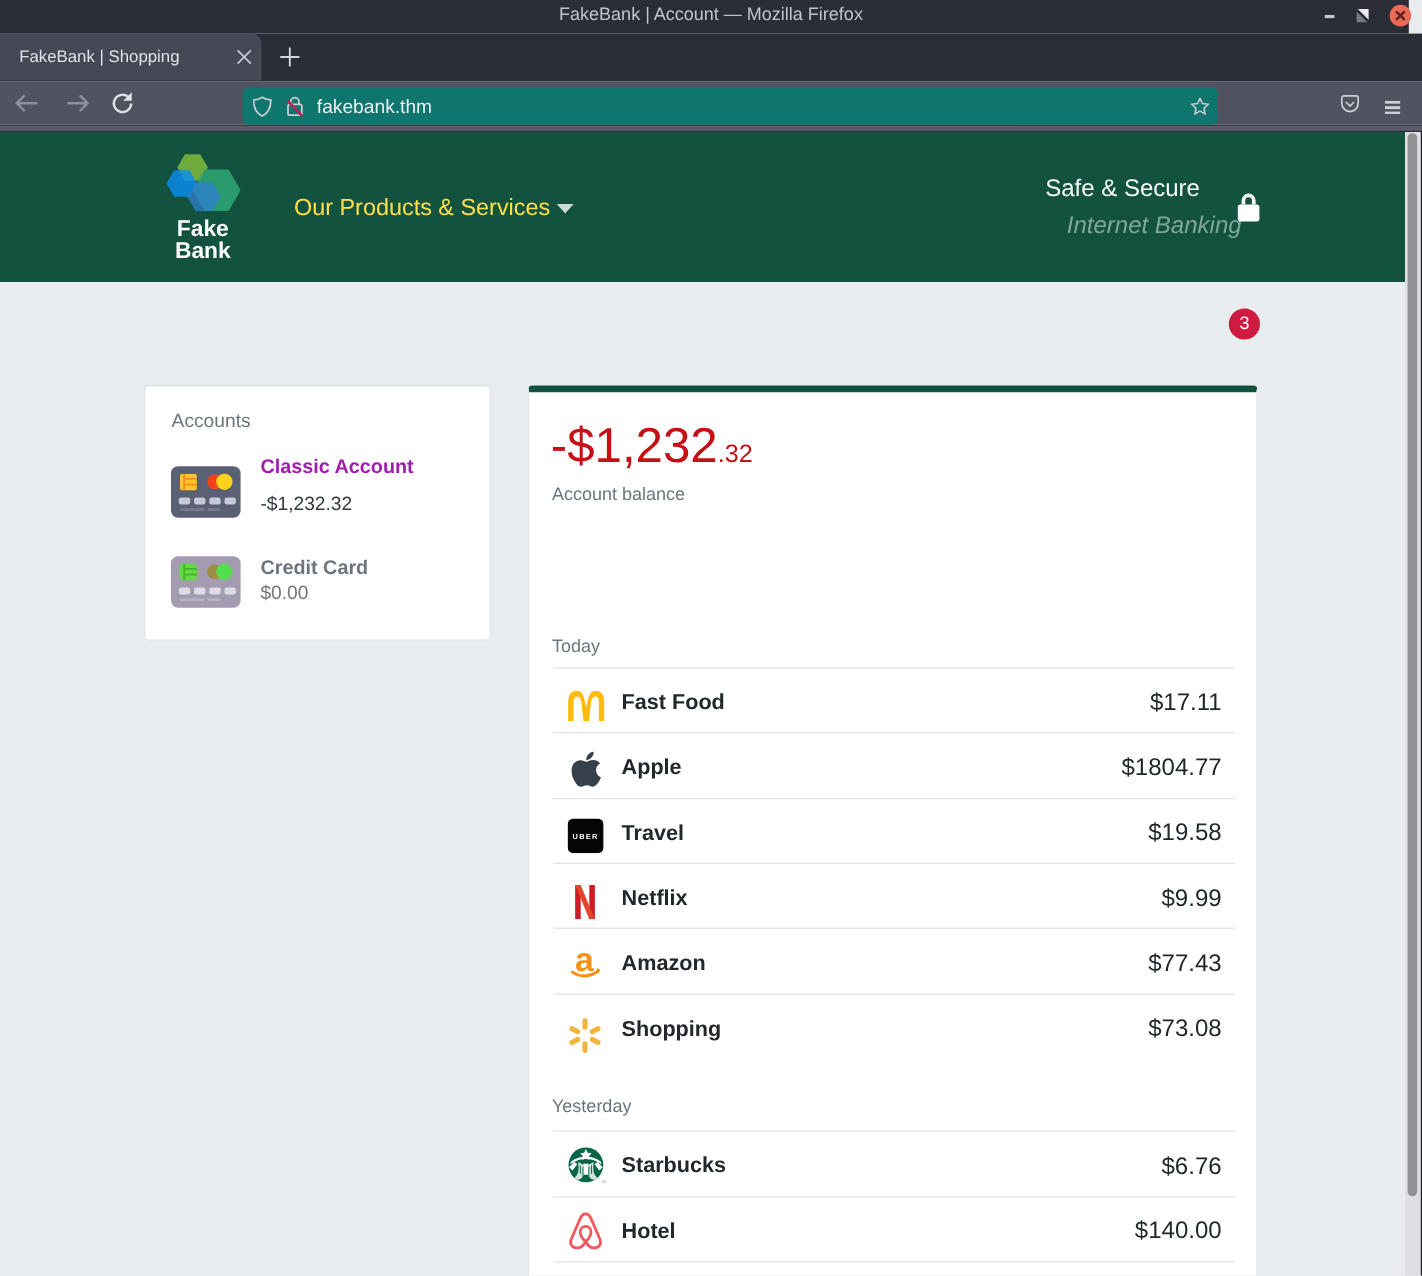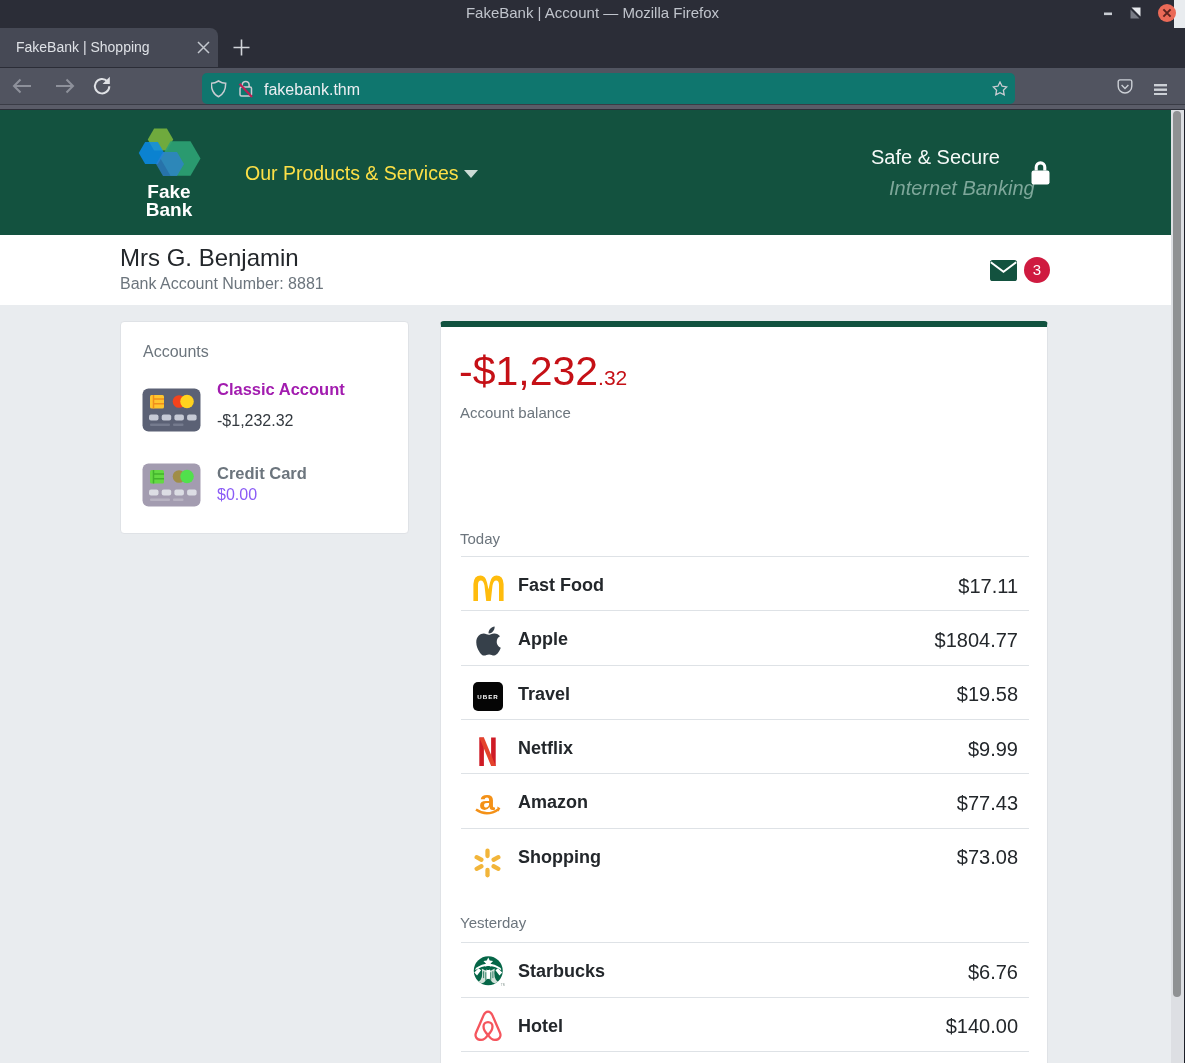--- a/index.html
+++ b/index.html
@@ -122,28 +122,20 @@
     <div id="logotext">Fake<br>Bank</div>
     <div id="navlink">Our Products &amp; Services</div>
     <div class="caret"></div>
     <div id="safe">Safe &amp; Secure</div>
     <div id="ibank">Internet Banking</div>
     <svg class="abs" style="left:1031px;top:50px" width="19" height="25" viewBox="0 0 19 25">
       <rect x="0.5" y="10.5" width="18" height="14" rx="2.2" fill="#fff"></rect>
       <path d="M5.2 10.5 v-3.3 a4.3 4.3 0 0 1 8.6 0 v3.3" fill="none" stroke="#fff" stroke-width="3.1"></path>
     </svg>
   </div>
-  <div id="userbar">
-    <div id="uname">Mrs G. Benjamin</div>
-    <div id="uacct">Bank Account Number: 8881</div>
-    <svg class="abs" style="left:990px;top:25px" width="27" height="21" viewBox="0 0 27 21">
-      <path d="M0 2.6 a2.6 2.6 0 0 1 2.6 -2.6 h21.8 a2.6 2.6 0 0 1 2.6 2.6 v15.8 a2.6 2.6 0 0 1 -2.6 2.6 h-21.8 a2.6 2.6 0 0 1 -2.6 -2.6 Z" fill="#13523f"></path>
-      <path d="M0.8 2.2 L13.5 11.8 L26.2 2.2" fill="none" stroke="#fff" stroke-width="2"></path>
-    </svg>
-  </div>
   <div id="badge">3</div>
 
   <div id="acard">
     <div class="lbl">Accounts</div>
     <svg class="abs" style="left:21px;top:66px" width="59" height="44" viewBox="0 0 59 44">
       <rect x="0.5" y="0.5" width="58" height="43" rx="6" fill="#5b6175"></rect>
       <rect x="8" y="7" width="14" height="13.5" rx="1.5" fill="#ffc52e"></rect>
       <path d="M11.5 7 v13.5 M11.5 11 h10.5 M11.5 15.8 h10.5" stroke="#f08e1b" stroke-width="1.5" fill="none"></path>
       <circle cx="37" cy="13.5" r="6.3" fill="#f4431c"></circle>
       <circle cx="45" cy="13.5" r="6.8" fill="#ffd21e"></circle>
@@ -171,21 +163,21 @@
         <rect x="19.7" y="26.5" width="9.5" height="6" rx="2"></rect>
         <rect x="32.4" y="26.5" width="9.5" height="6" rx="2"></rect>
         <rect x="45.1" y="26.5" width="9.5" height="6" rx="2"></rect>
       </g>
       <g fill="#b8b3c2">
         <rect x="8" y="35.5" width="20" height="2.4" rx="1"></rect>
         <rect x="31" y="35.5" width="10.5" height="2.4" rx="1"></rect>
       </g>
     </svg>
     <div class="abs acc-title" style="left:96px;top:142px;color:#6c757d">Credit Card</div>
-    <div class="abs acc-sub" style="left:96px;top:164px;color:#8b5cf6">$0.00</div>
+    <div class="abs acc-sub" style="left:96px;top:164px;color:#737373">$0.00</div>
   </div>
 
   <div id="mcard">
     <div id="balance">-$1,232<span class="cents">.32</span></div>
     <div id="balLbl">Account balance</div>
     <div class="daylbl" style="top:203.5px">Today</div>
     <div class="sep" style="top:229.5px"></div>
     <div class="trow" style="top:229.5px">
       <svg class="ticon" viewBox="0 0 31 27" style="top:17.5px;left:12px;width:31px;height:27px">
         <path d="M0.4 27 V10 Q0.9 1.6 7.6 1.6 Q12.4 1.6 14 8.4 L15.5 15.5 L17 8.4 Q18.6 1.6 23.4 1.6 Q30.1 1.6 30.6 10 V27 H26 V10.4 Q25.8 6.4 23.2 6.4 Q20.4 6.4 19.5 11.6 L17.8 27 H13.2 L11.5 11.6 Q10.6 6.4 7.8 6.4 Q5.2 6.4 5 10.4 V27 Z" fill="#ffbc0d"></path>

